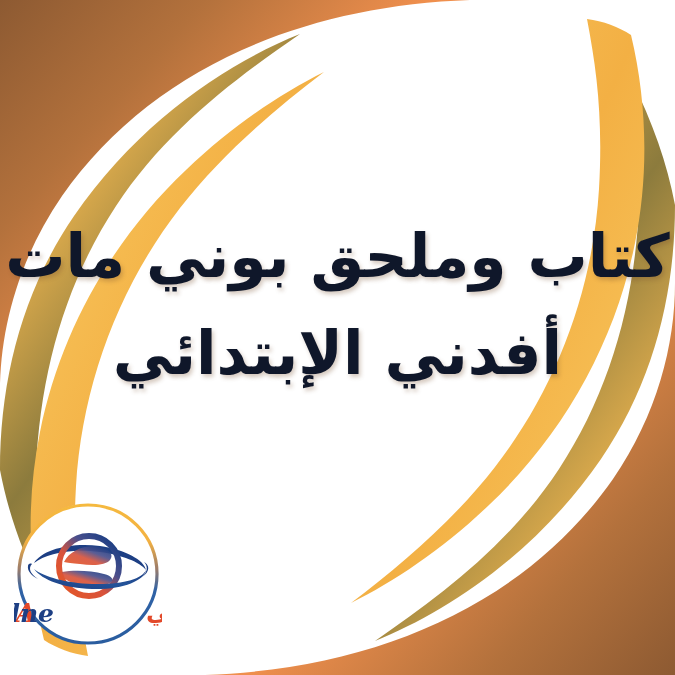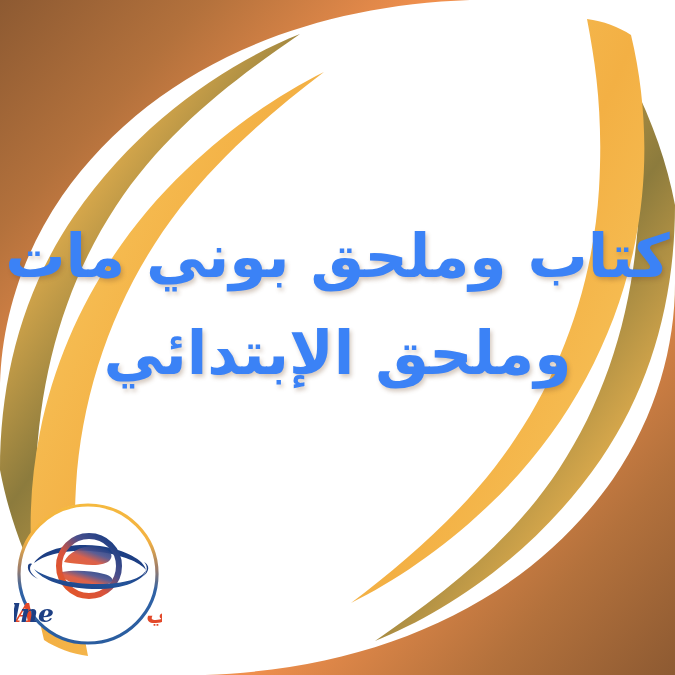--- a/index.html
+++ b/index.html
@@ -38,21 +38,21 @@
     z-index: 5;
     pointer-events: none;
   }
   .title-line {
     display: block;
     font-family: "DejaVu Sans", "Liberation Sans", sans-serif;
     font-weight: 700;
     font-size: 60px;
     line-height: 1.62;
     letter-spacing: 0px;
-    color: #3b82f6;
+    color: #0f172a;
     text-shadow: 2px 3px 4px rgba(120, 80, 45, 0.30);
     direction: rtl;
     unicode-bidi: isolate;
     white-space: nowrap;
   }
 
   
   .logo-badge {
     position: absolute;
     left: 14px;
@@ -145,21 +145,21 @@
     <g>
       <path d="M631,35 C647,101 649,175 635,243 C615,343 563,435 489,505
                C443,549 395,581 351,603
                C401,565 453,521 495,467 C557,387 593,289 599,189
                C603,119 597,71 587,19 C603,21 619,27 631,35 Z" fill="url(#gradGoldOuterBR)"></path>
     </g>
   </svg>
 
   <div class="title-block">
     <span class="title-line">كتاب وملحق بوني مات</span>
-    <span class="title-line">وملحق الإبتدائي</span>
+    <span class="title-line">أفدني الإبتدائي</span>
   </div>
 
   <div class="logo-badge">
     <svg viewBox="0 0 148 148" xmlns="http://www.w3.org/2000/svg" aria-hidden="true">
       <defs>
         <linearGradient id="planetGrad" x1="0.12" y1="0.92" x2="0.9" y2="0.1">
           <stop offset="0%" stop-color="#e2562a"></stop>
           <stop offset="38%" stop-color="#d8533c"></stop>
           <stop offset="68%" stop-color="#4a4f8c"></stop>
           <stop offset="100%" stop-color="#1d3f84"></stop>

